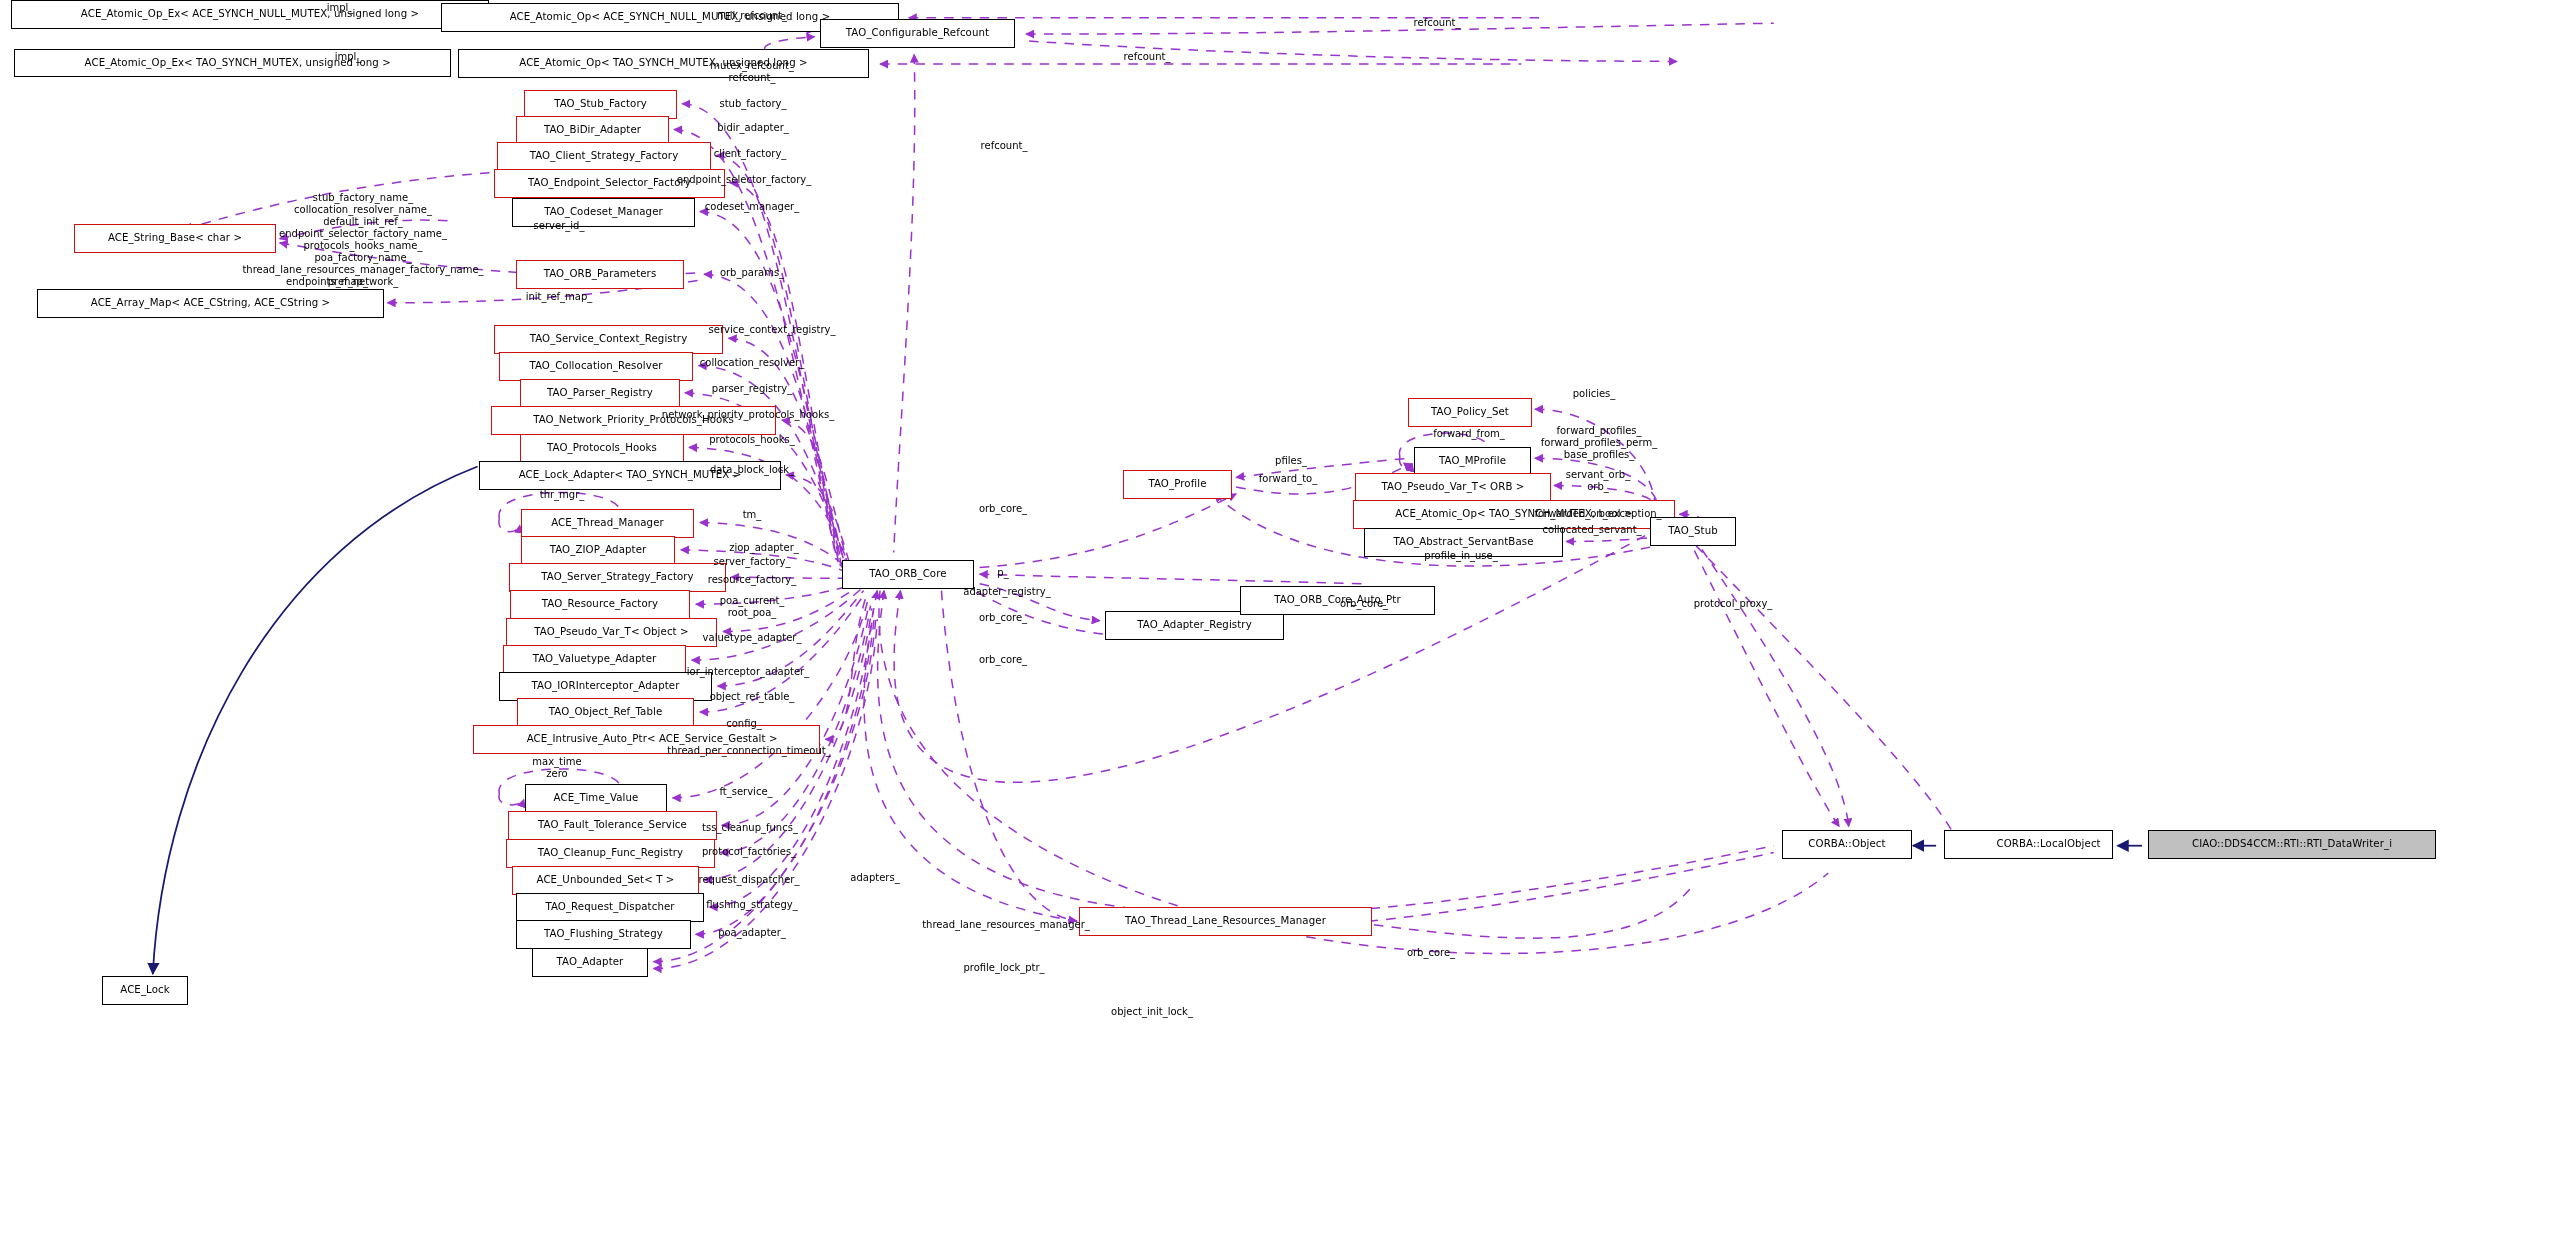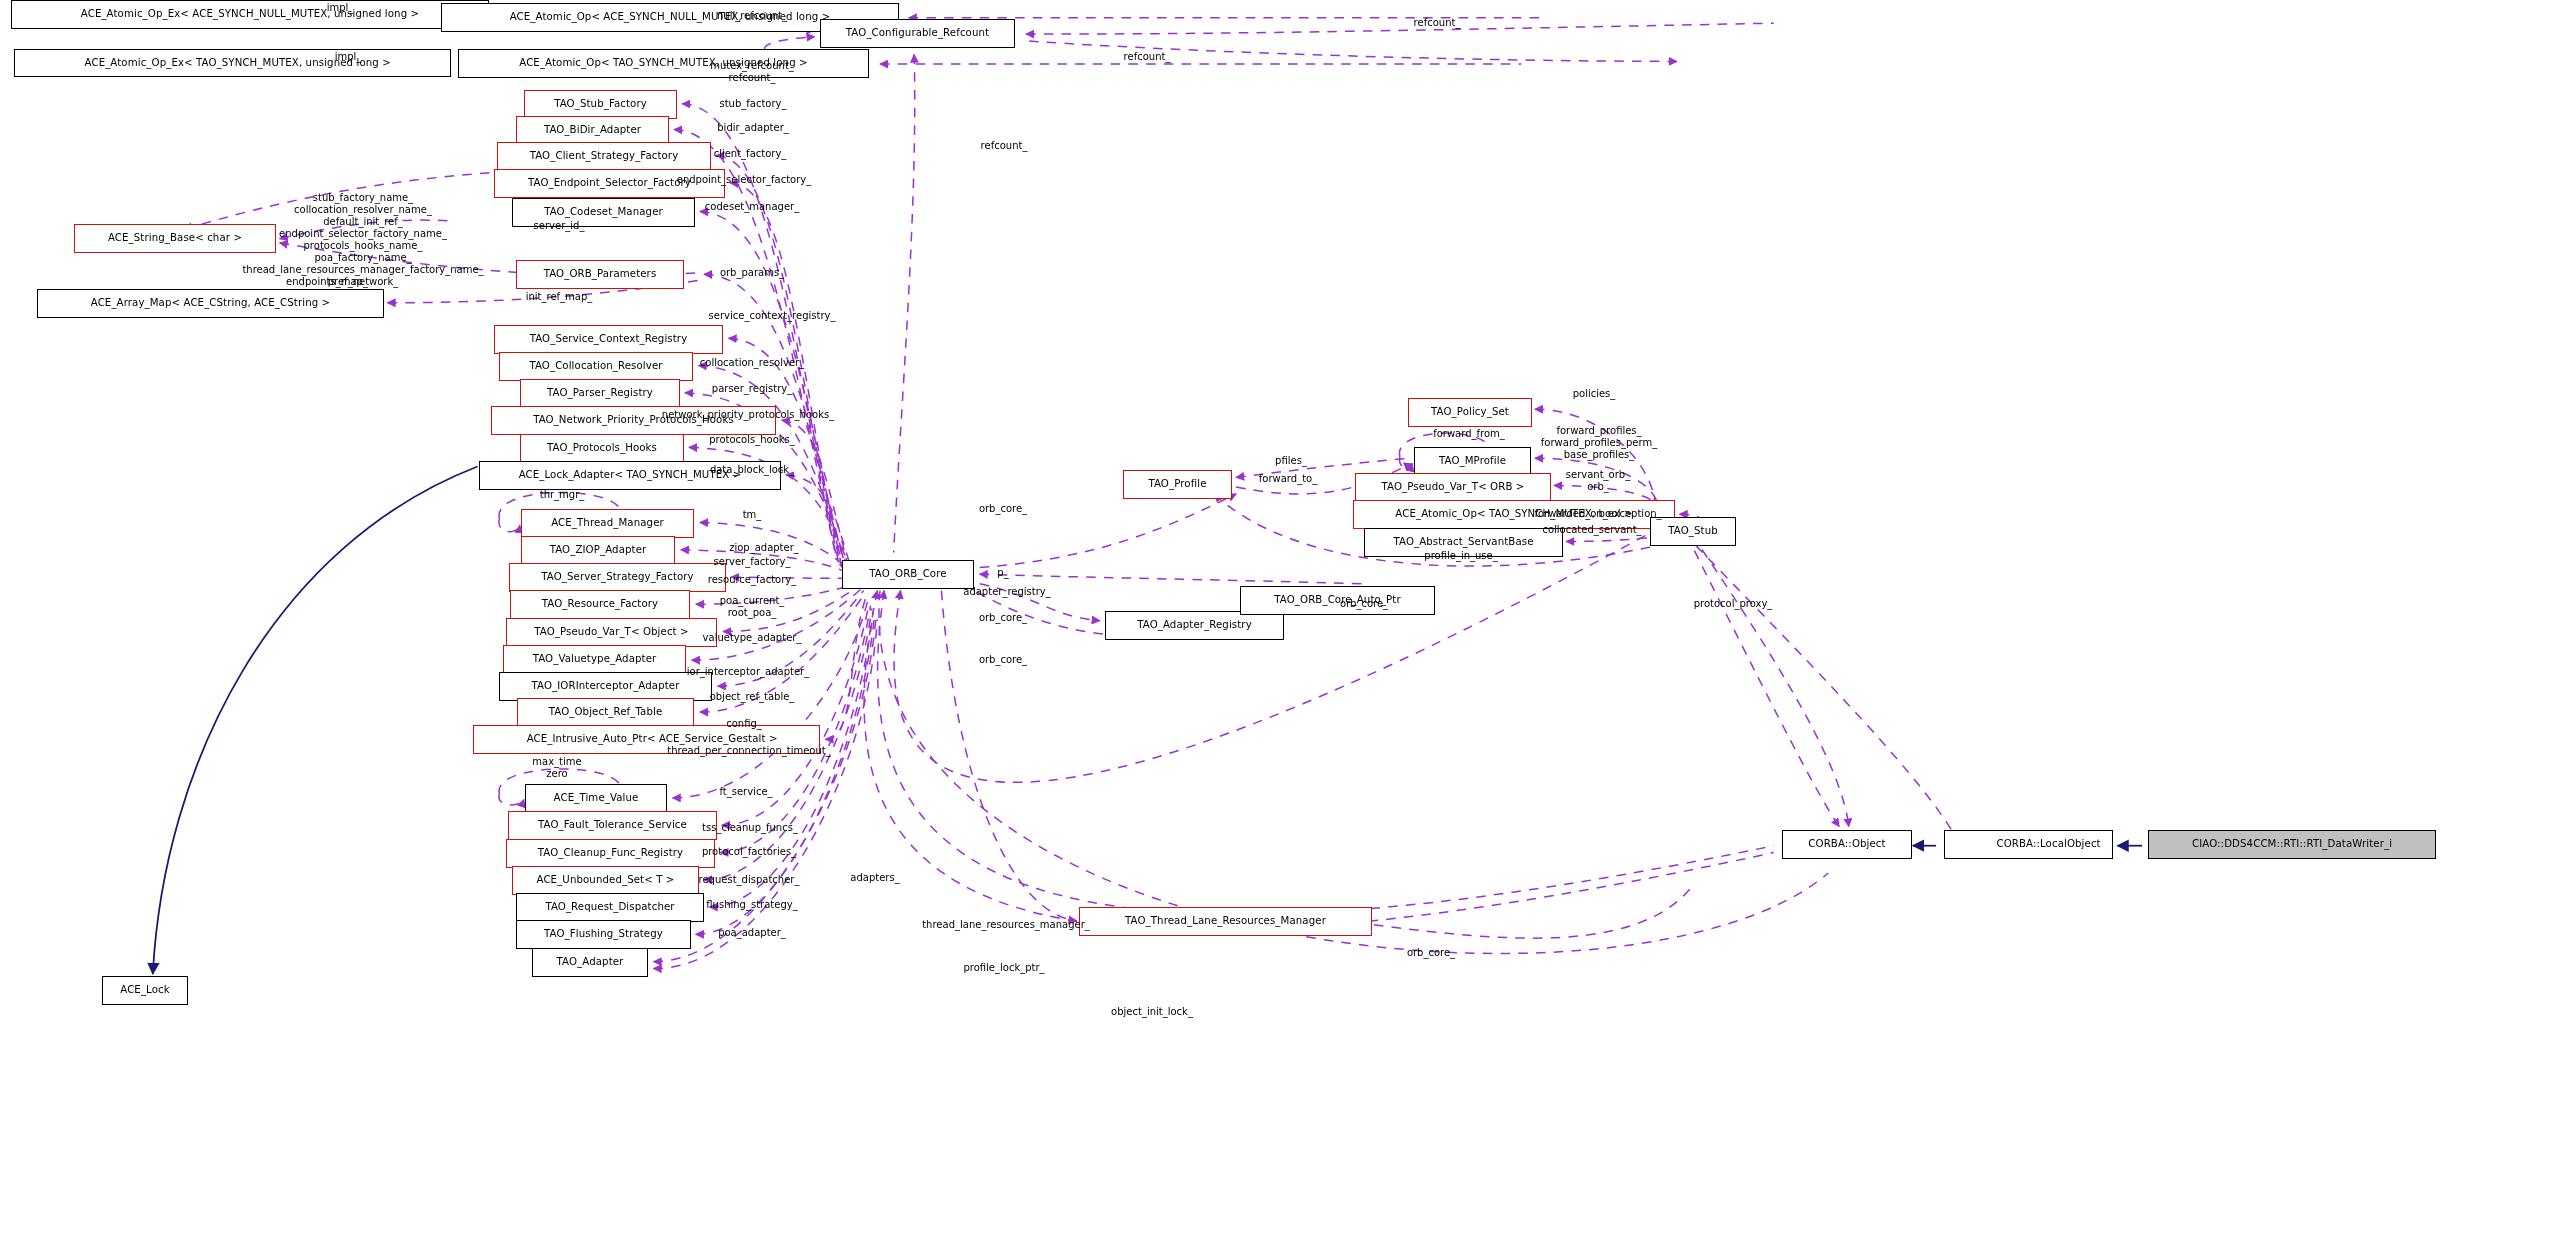--- a/index.html
+++ b/index.html
@@ -211,21 +211,21 @@
       <div class="edge-label" style="left: 753px; top: 128px;">bidir_adapter_</div>
       <div class="edge-label" style="left: 750px; top: 154px;">client_factory_</div>
       <div class="edge-label" style="left: 1004px; top: 146px;">refcount_</div>
       <div class="edge-label" style="left: 744px; top: 180px;">endpoint_selector_factory_</div>
       <div class="edge-label" style="left: 752px; top: 207px;">codeset_manager_</div>
       <div class="edge-label multi" style="left: 363px; top: 240px;">stub_factory_name_<br>collocation_resolver_name_<br>default_init_ref_<br>endpoint_selector_factory_name_<br>protocols_hooks_name_<br>poa_factory_name_<br>thread_lane_resources_manager_factory_name_<br>pref_network_</div>
       <div class="edge-label" style="left: 559px; top: 226px;">server_id_</div>
       <div class="edge-label" style="left: 752px; top: 273px;">orb_params_</div>
       <div class="edge-label" style="left: 327px; top: 282px;">endpoints_map_</div>
       <div class="edge-label" style="left: 559px; top: 297px;">init_ref_map_</div>
-      <div class="edge-label" style="left: 748px; top: 316px; padding-left: 48px;">service_context_registry_</div>
+      <div class="edge-label" style="left: 748px; top: 330px; padding-left: 48px;">service_context_registry_</div>
       <div class="edge-label" style="left: 752px; top: 363px;">collocation_resolver_</div>
       <div class="edge-label" style="left: 752px; top: 389px;">parser_registry_</div>
       <div class="edge-label" style="left: 748px; top: 415px;">network_priority_protocols_hooks_</div>
       <div class="edge-label" style="left: 752px; top: 440px;">protocols_hooks_</div>
       <div class="edge-label" style="left: 752px; top: 470px;">data_block_lock_</div>
       <div class="edge-label" style="left: 562px; top: 495px;">thr_mgr_</div>
       <div class="edge-label" style="left: 752px; top: 515px;">tm_</div>
       <div class="edge-label" style="left: 752px; top: 548px; margin-left: 12px;">ziop_adapter_</div>
       <div class="edge-label" style="left: 752px; top: 562px;">server_factory_</div>
       <div class="edge-label" style="left: 752px; top: 580px;">resource_factory_</div>

